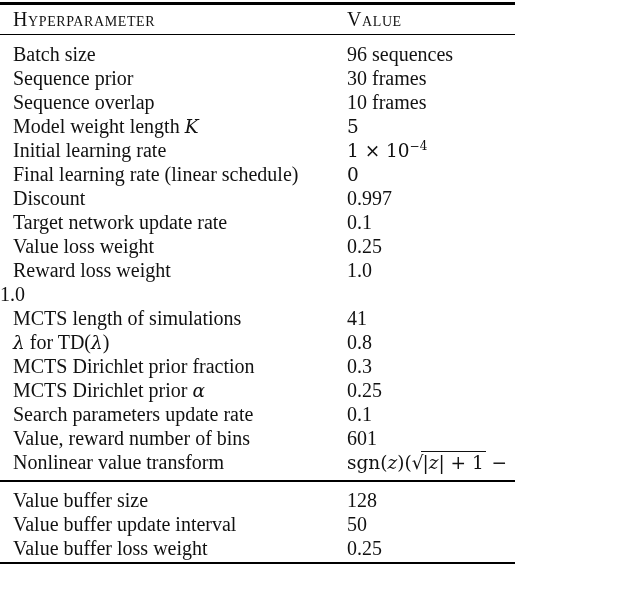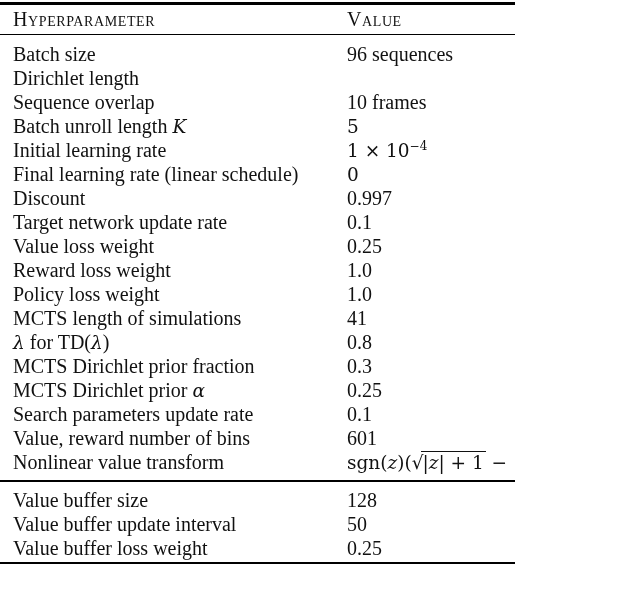--- a/index.html
+++ b/index.html
@@ -78,30 +78,31 @@
 
   <div class="rule rule-light"></div>
 
   <div class="section-main">
   <div class="grid-row t-row">
     <div class="cell name-cell"><span class="seg-txt">Batch size</span></div>
     <div class="cell value-cell"><span class="seg-txt">96 sequences</span></div>
   </div>
 
   <div class="grid-row t-row">
-    <div class="cell name-cell"><span class="seg-txt">Dirichlet length</span></div>
+    <div class="cell name-cell"><span class="seg-txt">Sequence prior</span></div>
+    <div class="cell value-cell"><span class="seg-txt">30 frames</span></div>
   </div>
 
   <div class="grid-row t-row">
     <div class="cell name-cell"><span class="seg-txt">Sequence overlap</span></div>
     <div class="cell value-cell"><span class="seg-txt">10 frames</span></div>
   </div>
 
   <div class="grid-row t-row">
-    <div class="cell name-cell"><span class="seg-txt">Batch unroll length </span><span class="seg-it">K</span></div>
+    <div class="cell name-cell"><span class="seg-txt">Model weight length </span><span class="seg-it">K</span></div>
     <div class="cell value-cell"><span class="seg-math">5</span></div>
   </div>
 
 
   <div class="grid-row t-row">
     <div class="cell name-cell"><span class="seg-txt">Initial learning rate</span></div>
     <div class="cell value-cell"><span class="seg-math">1 × 10</span><span class="seg-sup">−4</span></div>
   </div>
 
   <div class="grid-row t-row">
@@ -123,21 +124,20 @@
     <div class="cell name-cell"><span class="seg-txt">Value loss weight</span></div>
     <div class="cell value-cell"><span class="seg-txt">0.25</span></div>
   </div>
 
   <div class="grid-row t-row">
     <div class="cell name-cell"><span class="seg-txt">Reward loss weight</span></div>
     <div class="cell value-cell"><span class="seg-txt">1.0</span></div>
   </div>
 
   <div class="grid-row t-row">
-    <div class="cell name-cell"><span class="seg-txt">Policy loss weight</span></div>
     <div class="cell value-cell"><span class="seg-txt">1.0</span></div>
   </div>
 
   <div class="grid-row t-row">
     <div class="cell name-cell"><span class="seg-txt">MCTS length of simulations</span></div>
     <div class="cell value-cell"><span class="seg-txt">41</span></div>
   </div>
 
   <div class="grid-row t-row">
     <div class="cell name-cell"><span class="seg-it">λ</span><span class="seg-txt"> for TD(</span><span class="seg-it">λ</span><span class="seg-txt">)</span></div>

